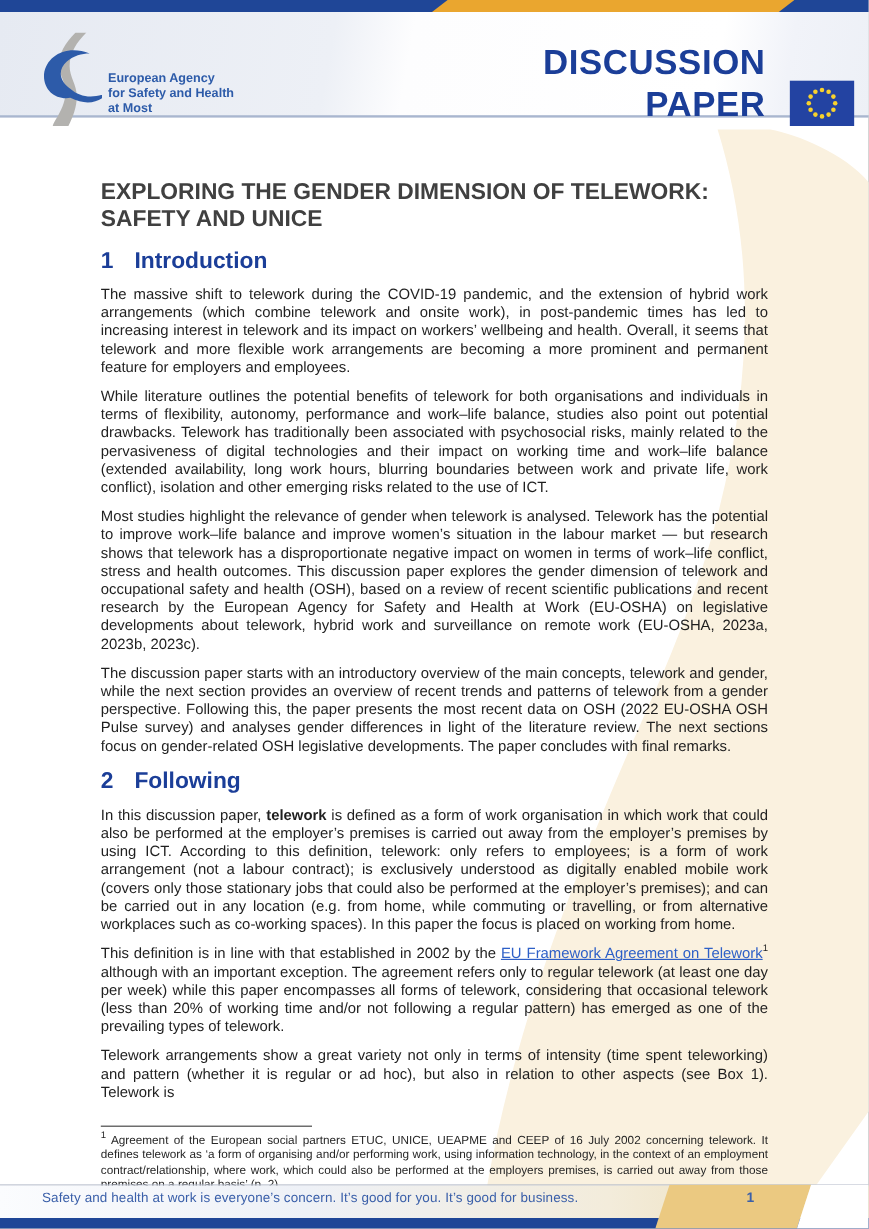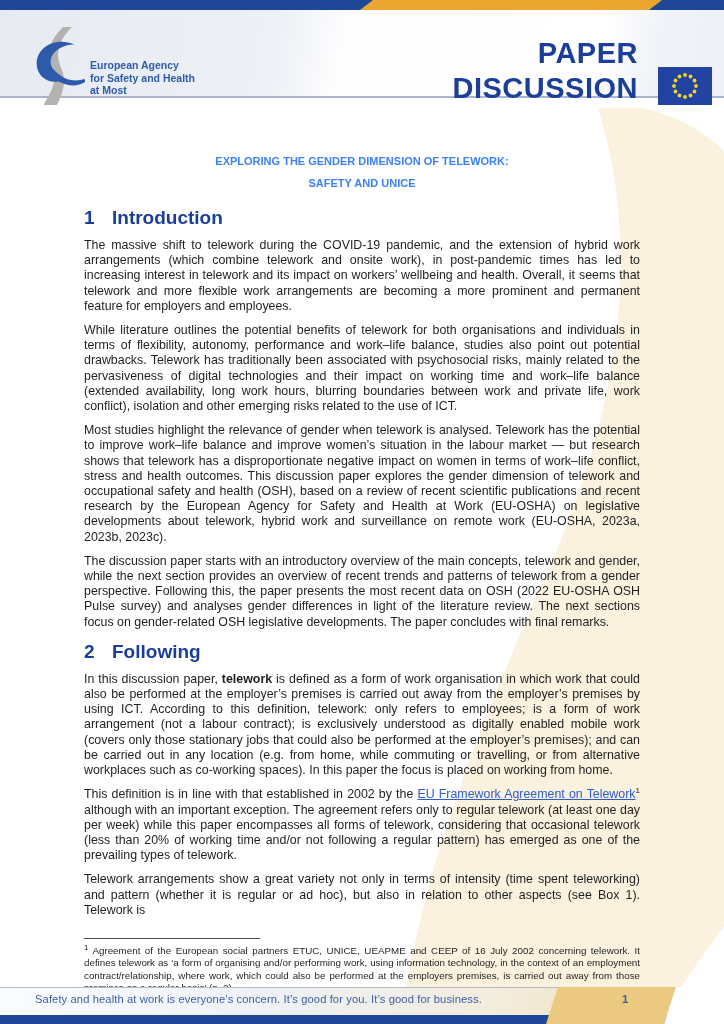--- a/index.html
+++ b/index.html
@@ -29,22 +29,22 @@
     color:#2d5ba9; font-size:10.5px; line-height:12.5px; font-weight:600;
   }
   .doc-type {
     position:absolute; right:86px; top:26px; text-align:right;
     color:#1b3e98; font-size:29px; line-height:35px; font-weight:bold; letter-spacing:0.5px;
   }
   .eu-flag { position:absolute; right:12px; top:57px; width:54px; height:38px; }
   
   .content { position:relative; z-index:2; padding:42px 84px 0 84px; }
   .doc-title {
-    text-align:center; color:#3b82f6; font-weight:bold;
-    font-size:11px; line-height:22px; margin-bottom:12px;
+    color:#404040; font-weight:bold;
+    font-size:19px; line-height:22px; margin-bottom:12px;
   }
   .sec-heading {
     display:flex; color:#1b3e98; font-weight:bold; font-size:19px; line-height:24px;
     margin-top:10px; margin-bottom:8px;
   }
   .sec-heading .num { width:28px; }
   .content p.body {
     text-align:justify; color:#1f1f1f; font-size:12.4px; line-height:15.2px;
     margin-bottom:9px;
   }
@@ -98,22 +98,22 @@
         <path d="M30 0 C 18 12, 13 24, 18 36 C 23 48, 23 56, 15 70 C 12 75, 11 77, 11 78 L 24 78 C 28 70, 31 62, 31 53 C 31 44, 25 37, 25 28 C 25 17, 31 8, 39 0 Z" fill="#b3b2af"></path>
         <path d="M46 10 C 26 2, 8 12, 6 28 C 5 42, 16 51, 29 49 C 45 57, 56 52, 63 44 C 50 50, 38 49, 29 41 C 19 34, 18 24, 26 17 C 32 12, 39 10, 46 10 Z" fill="#2d5ba9" transform="translate(-2,8) scale(0.95)"></path>
       </svg>
       <div class="org-name">
         <div>European Agency</div>
         <div>for Safety and Health</div>
         <div>at Most</div>
       </div>
     </div>
     <div class="doc-type">
+      <div>DISCUSSION</div>
       <div>PAPER</div>
-      <div>DISCUSSION</div>
     </div>
     <svg class="eu-flag" viewBox="0 0 54 38">
       <rect x="0" y="0" width="54" height="38" fill="#2343a2"></rect>
       <g fill="#f8d22d">
         <circle cx="27" cy="8" r="1.9"></circle>
           <circle cx="32.5" cy="9.5" r="1.9"></circle>
           <circle cx="36.5" cy="13.5" r="1.9"></circle>
         <circle cx="38" cy="19" r="1.9"></circle>
           <circle cx="36.5" cy="24.5" r="1.9"></circle>
           <circle cx="32.5" cy="28.5" r="1.9"></circle>

